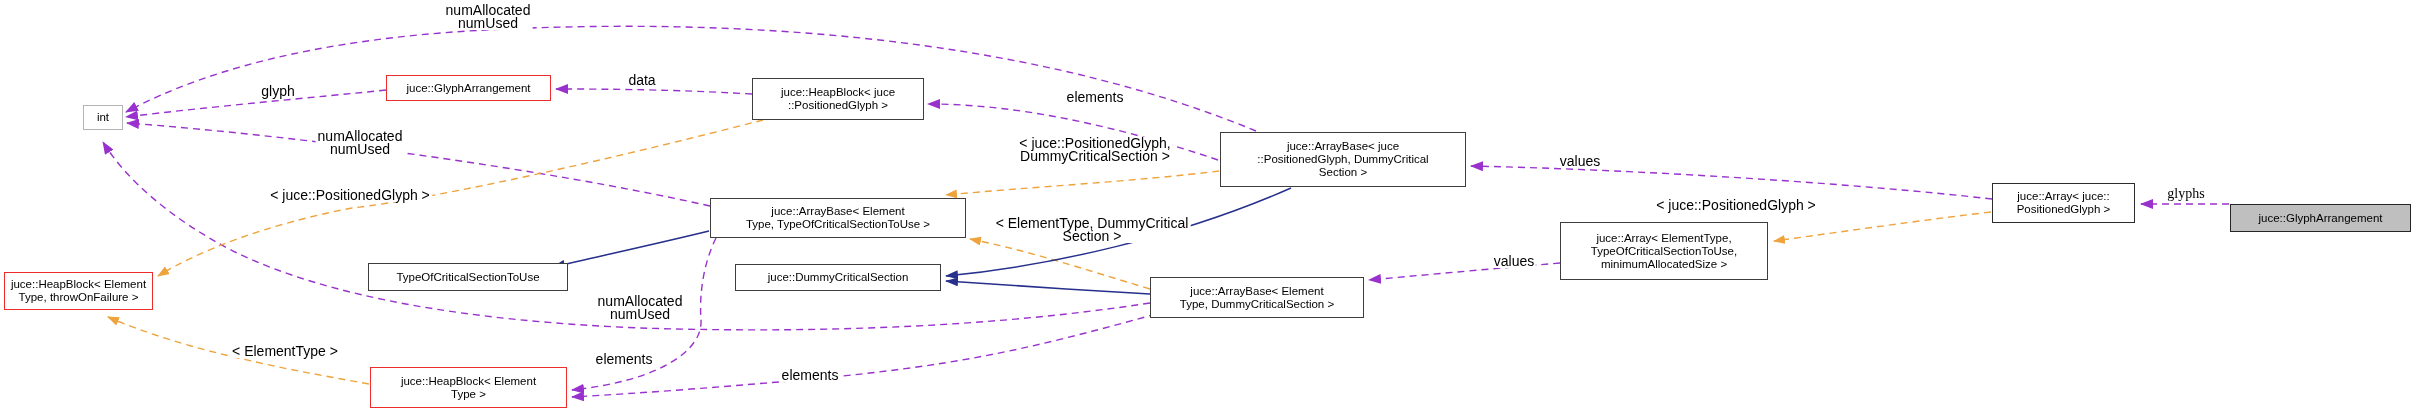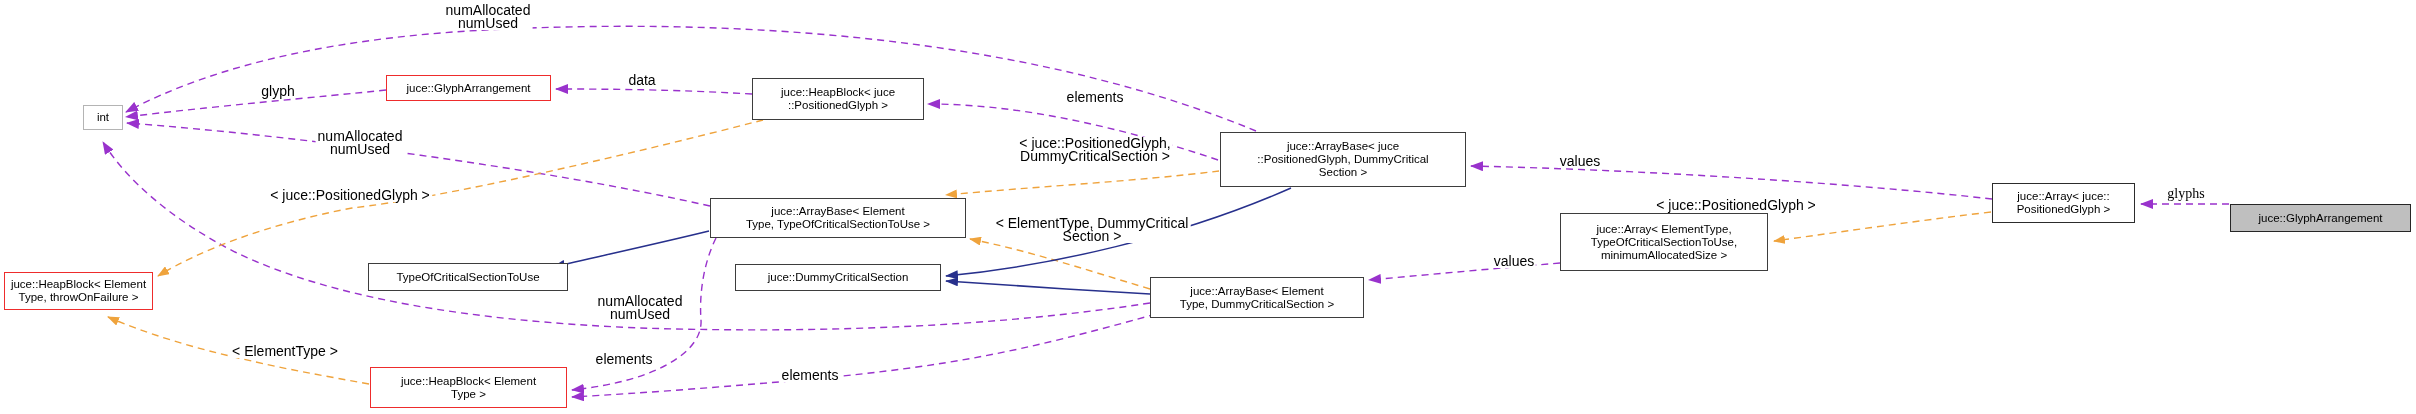--- a/index.html
+++ b/index.html
@@ -82,21 +82,21 @@
   <div class="node" style="left:710px;top:198px;width:256px;height:40px;">juce::ArrayBase&lt; Element
 Type, TypeOfCriticalSectionToUse &gt;</div>
 
   <div class="node" style="left:368px;top:263px;width:200px;height:28px;">TypeOfCriticalSectionToUse</div>
 
   <div class="node" style="left:735px;top:264px;width:206px;height:27px;">juce::DummyCriticalSection</div>
 
   <div class="node" style="left:1150px;top:277px;width:214px;height:41px;">juce::ArrayBase&lt; Element
 Type, DummyCriticalSection &gt;</div>
 
-  <div class="node" style="left:1560px;top:213px;width:208px;height:58px;">juce::Array&lt; ElementType,
+  <div class="node" style="left:1560px;top:222px;width:208px;height:58px;">juce::Array&lt; ElementType,
 TypeOfCriticalSectionToUse,
 minimumAllocatedSize &gt;</div>
 
   <div class="node thick" style="left:1992px;top:183px;width:143px;height:40px;">juce::Array&lt; juce::
 PositionedGlyph &gt;</div>
 
   <div class="node main" style="left:2230px;top:204px;width:181px;height:28px;">juce::GlyphArrangement</div>
 
   <div class="node red" style="left:4px;top:272px;width:149px;height:38px;">juce::HeapBlock&lt; Element
 Type, throwOnFailure &gt;</div>

